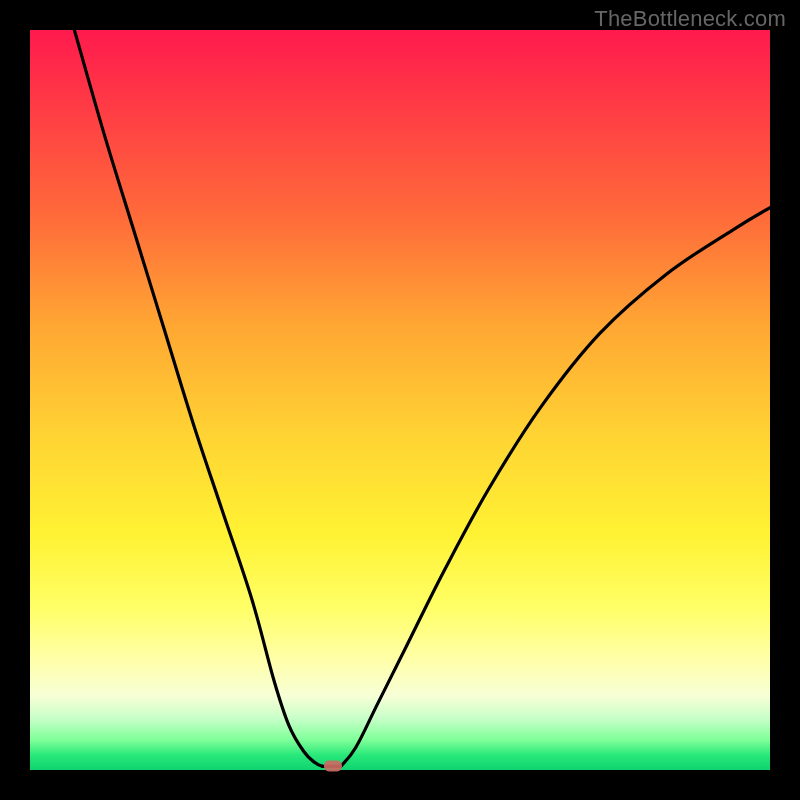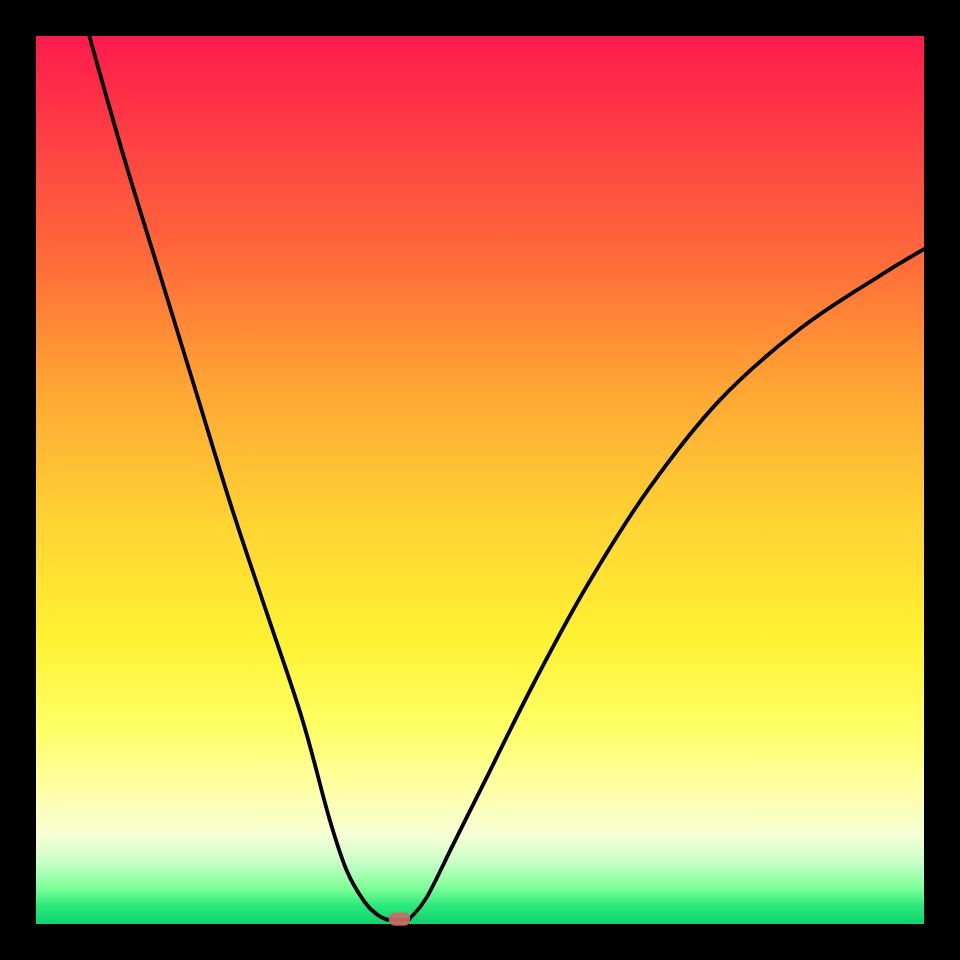--- a/index.html
+++ b/index.html
@@ -78,14 +78,15 @@
     <svg class="curve-svg" viewBox="0 0 740 740" preserveAspectRatio="none">
       <path id="curve-left" fill="none" stroke="#000" stroke-width="3.2" stroke-linecap="round" stroke-linejoin="round" d="M 44.40 0.00 C 49.73 18.65, 63.34 67.64, 74.00 103.60 C 84.66 139.56, 92.94 165.17, 103.60 199.80 C 114.26 234.43, 122.54 261.37, 133.20 296.00 C 143.86 330.63, 152.14 358.90, 162.80 392.20 C 173.46 425.50, 181.74 449.03, 192.40 481.00 C 203.06 512.97, 212.68 539.16, 222.00 569.80 C 231.32 600.44, 237.54 628.56, 244.20 651.20 C 250.86 673.84, 253.67 682.95, 259.00 695.60 C 264.33 708.25, 269.14 714.84, 273.80 721.50 C 278.46 728.16, 281.57 729.94, 284.90 732.60 C 288.23 735.26, 290.97 735.63, 292.30 736.30"></path>
       <path id="curve-right" fill="none" stroke="#000" stroke-width="3.2" stroke-linecap="round" stroke-linejoin="round" d="M 310.80 736.30 C 313.46 732.97, 318.94 729.12, 325.60 717.80 C 332.26 706.48, 338.48 692.05, 347.80 673.40 C 357.12 654.75, 365.41 638.18, 377.40 614.20 C 389.39 590.22, 399.75 568.17, 414.40 540.20 C 429.05 512.23, 441.48 488.10, 458.80 458.80 C 476.12 429.50, 490.62 405.37, 510.60 377.40 C 530.58 349.43, 547.16 327.38, 569.80 303.40 C 592.44 279.42, 612.42 262.85, 636.40 244.20 C 660.38 225.55, 684.35 211.79, 703.00 199.80 C 721.65 187.81, 733.34 181.60, 740.00 177.60"></path>
       <path id="curve-flat" fill="none" stroke="#000" stroke-width="3.2" stroke-linecap="round" d="M 292.30 736.30 L 310.80 736.30"></path>
     </svg>
 
     <div class="marker" id="marker" style="left: 303.4px; top: 735.56px; background: rgb(201, 107, 99);"></div>
 
   </div>
 
+  <div class="watermark">TheBottleneck.com</div>
 
 </div>
 
 </body></html>

